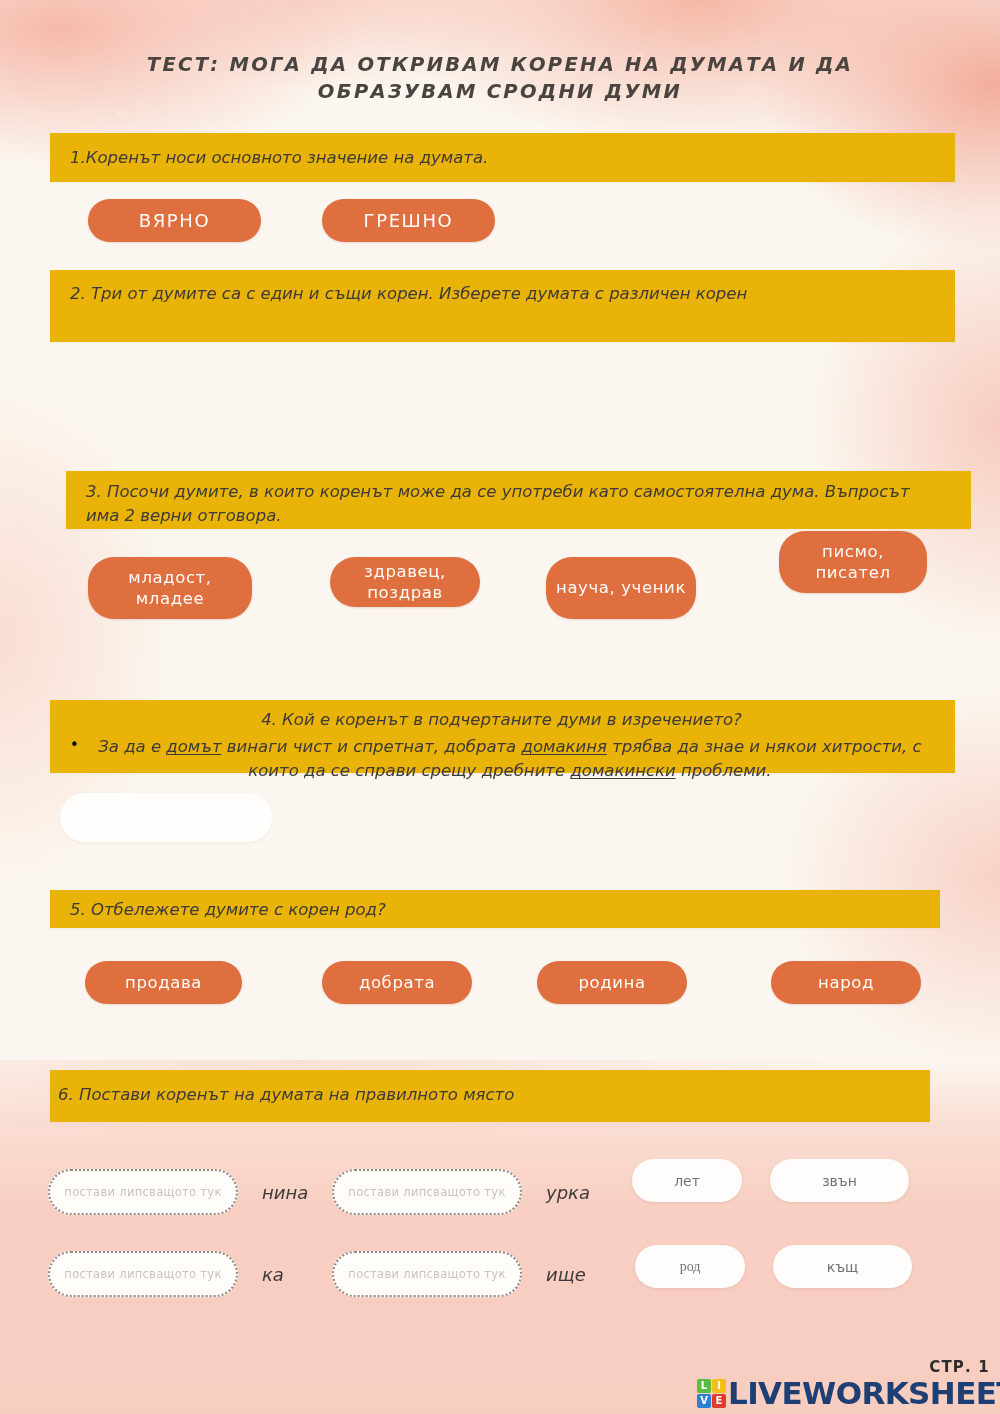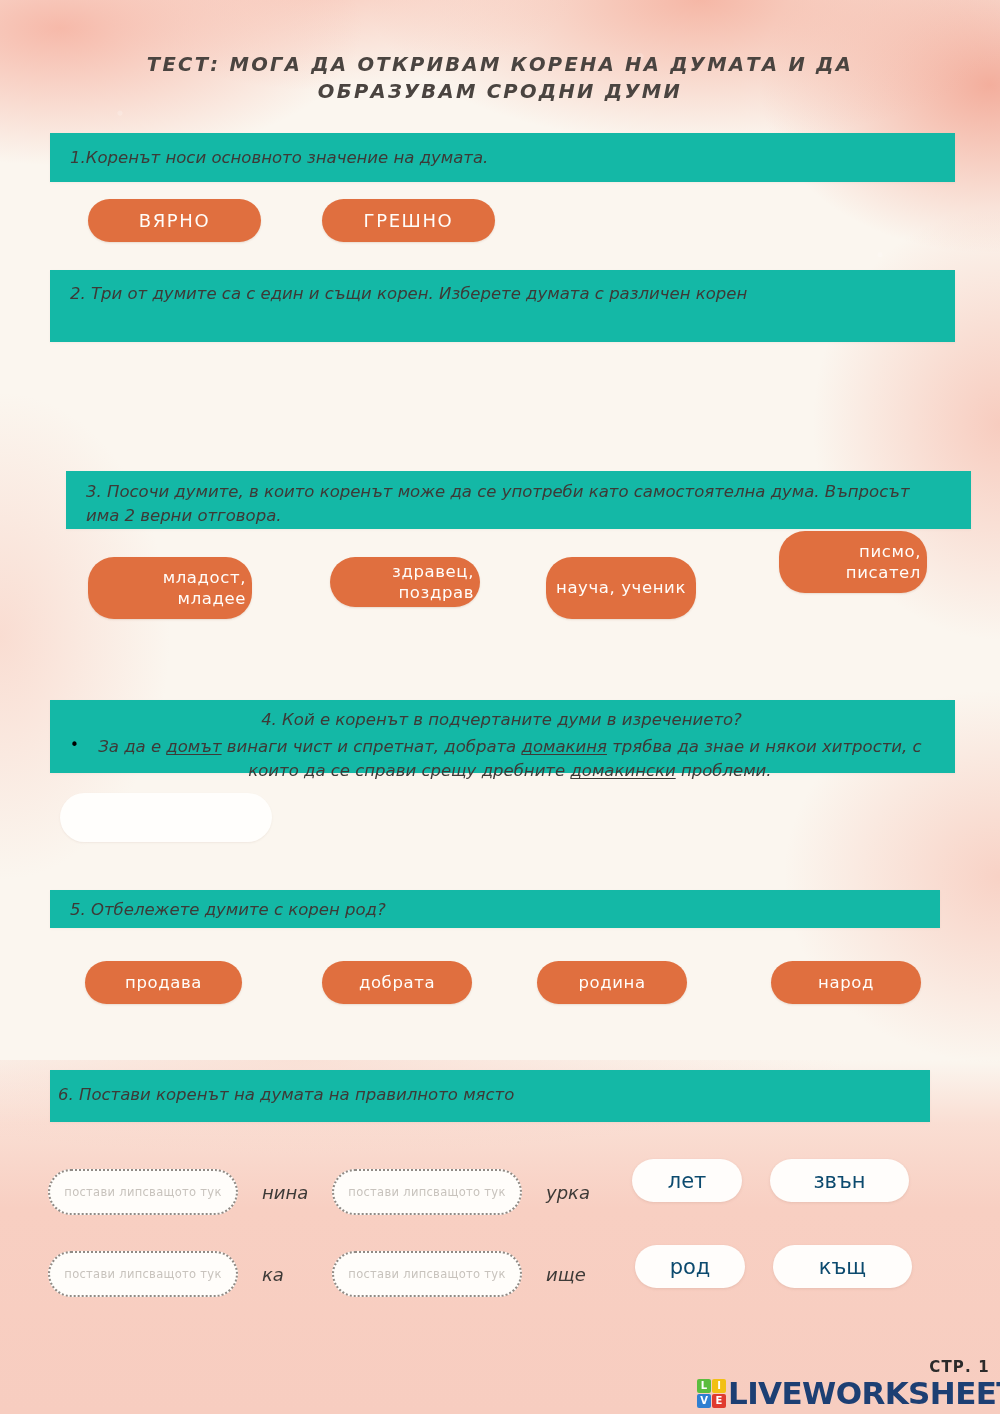--- a/index.html
+++ b/index.html
@@ -62,40 +62,40 @@
     font-weight: 700;
     font-size: 19.5px;
     letter-spacing: 2.3px;
     line-height: 1.38;
     color: #4a4440;
   }
 
   
   .qbox {
     position: absolute;
-    background: #14b8a6;
+    background: #eab308;
     box-shadow: 0 1px 2px rgba(150,120,100,.07);
   }
   .qtext {
     font-style: italic;
     font-size: 16.5px;
     line-height: 1.45;
     color: #3d3a37;
   }
 
   
   .pill {
     position: absolute;
     background: #e06f3f;
     color: #fffdfa;
     border-radius: 26px;
     display: flex;
     align-items: center;
     justify-content: center;
-    text-align: right;
+    text-align: center;
     font-size: 18px;
     letter-spacing: 1.6px;
     line-height: 1.28;
     box-shadow: 0 1px 2px rgba(140,80,50,.16);
     cursor: pointer;
     padding: 4px 6px;
   }
   .pill.small { font-size: 16.5px; letter-spacing: .6px; }
 
   
@@ -137,22 +137,22 @@
   }
 
   
   .tile {
     position: absolute;
     background: #fffdfb;
     border-radius: 22px;
     display: flex;
     align-items: center;
     justify-content: center;
-    font-size: 21px;
-    color: #0c4a6e;
+    font-size: 14px;
+    color: #737373;
     box-shadow: 0 1px 3px rgba(160,110,95,.18);
     cursor: grab;
   }
 
   
   .page-num {
     position: absolute;
     right: 10px; top: 1358px;
     font-size: 15px;
     font-weight: 700;
@@ -251,21 +251,21 @@
     <div class="dropzone">постави липсващото тук</div>
     <div class="dropsuffix">ка</div>
   </div>
   <div class="dropwrap" style="left:332px; top:1251px;">
     <div class="dropzone">постави липсващото тук</div>
     <div class="dropsuffix">ище</div>
   </div>
 
   <div class="tile" style="left:632px; top:1159px; width:110px; height:43px;">лет</div>
   <div class="tile" style="left:770px; top:1159px; width:139px; height:43px;">звън</div>
-  <div class="tile" style="left:635px; top:1245px; width:110px; height:43px;">род</div>
+  <div class="tile" style="left:635px; top:1245px; width:110px; height:43px;font-family:Liberation Serif, serif;">род</div>
   <div class="tile" style="left:773px; top:1245px; width:139px; height:43px;">къщ</div>
 
   <div class="page-num">СТР. 1</div>
   <div class="lw-logo">
     <div class="lw-grid">
       <div class="lw-cell" style="background:#5bbd3f;">L</div>
       <div class="lw-cell" style="background:#f2c014;">I</div>
       <div class="lw-cell" style="background:#2f7fd1;">V</div>
       <div class="lw-cell" style="background:#e03b2f;">E</div>
     </div>

